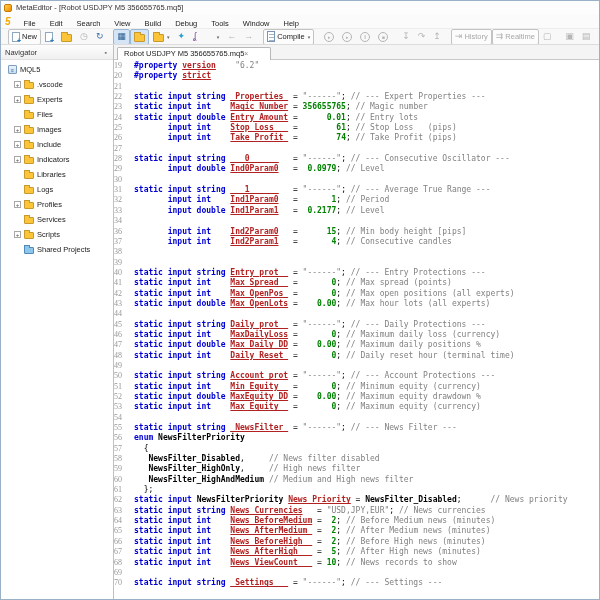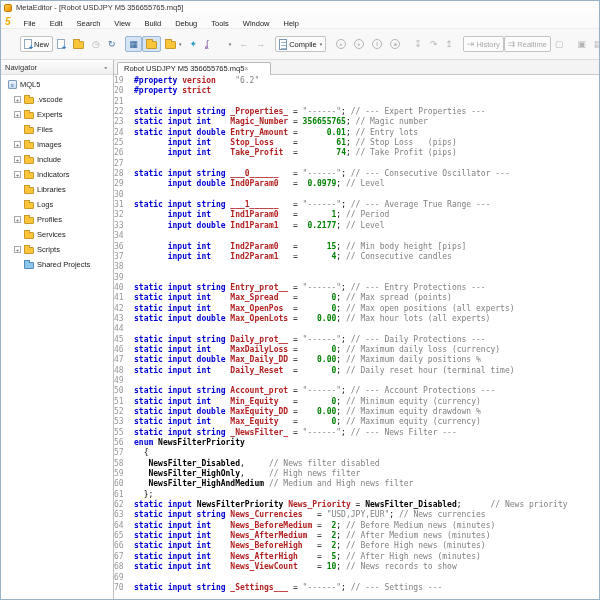--- a/index.html
+++ b/index.html
@@ -12,22 +12,22 @@
   .app-logo { width:8px; height:8px; border-radius:2px;
     background:linear-gradient(135deg,#ffd24a,#f08a00); border:1px solid #c87a00; }
   .title-text { font-size:7.5px; color:#333; white-space:nowrap; }
 
   
   .menubar { height:14px; display:flex; align-items:center; background:#fbfbfb; padding-left:4px; }
   .mq-logo { color:#f2a900; font-weight:bold; font-size:10px; margin-right:6px; font-style:italic; }
   .menu-item { font-size:7.5px; color:#222; padding:1px 7px; cursor:default; }
 
   
-  .toolbar { height:32px; display:flex; align-items:center; background:#f8f8f8;
-    border-top:1px solid #ececec; border-bottom:1px solid #dcdcdc; padding:0 18px; overflow:hidden; }
+  .toolbar { height:17px; display:flex; align-items:center; background:#f8f8f8;
+    border-top:1px solid #ececec; border-bottom:1px solid #dcdcdc; padding:0 6px; overflow:hidden; }
   .tb-group { display:flex; align-items:center; height:100%; padding:0 1px; }
   .tb-sep { width:1px; height:13px; background:#d5d5d5; margin:0 2px; }
   .tb-btn { display:flex; align-items:center; gap:2px; height:16px; padding:0 3px;
     border:1px solid transparent; border-radius:2px; background:transparent; font-size:7.5px; color:#222; }
   .tb-btn.labeled { border:1px solid #c3c3c3; background:#fcfcfc; }
   .tb-btn.pressed { background:#d5e5f5; border:1px solid #9ab8d6; }
   .tb-btn.disabled { color:#a8a8a8; }
   .tb-glyph { font-size:9px; line-height:9px; }
   .tb-caret { font-size:5px; color:#666; margin-left:1px; }
 
@@ -72,24 +72,24 @@
 
   
   .editor { flex:1; display:flex; flex-direction:column; min-width:0; background:#fff; }
   .tabbar { height:15px; background:#f4f4f4; border-bottom:1px solid #c8c8c8; display:flex; align-items:flex-end; padding-left:3px; }
   .tab { display:flex; align-items:center; background:#fff; border:1px solid #b8b8b8; border-bottom:none;
     border-radius:2px 2px 0 0; padding:1px 22px 2px 6px; font-size:7.5px; color:#222; margin-bottom:-1px; }
   .tab-close { color:#888; font-size:7px; }
 
   .code-area { flex:1; overflow:hidden; font-family:"DejaVu Sans Mono", monospace; font-size:8px; padding-top:1px; }
   .cl { height:10.35px; line-height:10.35px; display:flex; white-space:pre; }
-  .ln { width:15px; text-align:center; color:#979797; flex:none; padding-right:20px; }
+  .ln { width:15px; text-align:center; color:#979797; flex:none; padding-right:20px;font-family:Liberation Serif, serif; }
   .code { flex:1; }
   .kw { color:#0000d4; font-weight:bold; }
-  .nm { color:#b22222; font-weight:bold; }
+  .nm { color:#b22222; font-weight:bold;text-decoration:underline; }
   .no { color:#008000; font-weight:bold; }
   .st { color:#808080; }
   .cm { color:#808080; }
   .pl { color:#000; }
   .ty { color:#000; font-weight:bold; }
 </style>
 </head>
 <body>
 
 <div class="app">
@@ -336,20 +336,21 @@
           <div class="cl"><span class="ln">44</span><span class="code"></span></div>
           <div class="cl"><span class="ln">45</span><span class="code"><span class="kw">static input string </span><span class="nm">Daily_prot__</span><span class="pl"> = </span><span class="st">"------"</span><span class="pl">;</span><span class="cm"> // --- Daily Protections ---</span></span></div>
           <div class="cl"><span class="ln">46</span><span class="code"><span class="kw">static input int    </span><span class="nm">MaxDailyLoss</span><span class="pl"> =       </span><span class="no">0</span><span class="pl">;</span><span class="cm"> // Maximum daily loss (currency)</span></span></div>
           <div class="cl"><span class="ln">47</span><span class="code"><span class="kw">static input double </span><span class="nm">Max_Daily_DD</span><span class="pl"> =    </span><span class="no">0.00</span><span class="pl">;</span><span class="cm"> // Maximum daily positions %</span></span></div>
           <div class="cl"><span class="ln">48</span><span class="code"><span class="kw">static input int    </span><span class="nm">Daily_Reset </span><span class="pl"> =       </span><span class="no">0</span><span class="pl">;</span><span class="cm"> // Daily reset hour (terminal time)</span></span></div>
           <div class="cl"><span class="ln">49</span><span class="code"></span></div>
           <div class="cl"><span class="ln">50</span><span class="code"><span class="kw">static input string </span><span class="nm">Account_prot</span><span class="pl"> = </span><span class="st">"------"</span><span class="pl">;</span><span class="cm"> // --- Account Protections ---</span></span></div>
           <div class="cl"><span class="ln">51</span><span class="code"><span class="kw">static input int    </span><span class="nm">Min_Equity  </span><span class="pl"> =       </span><span class="no">0</span><span class="pl">;</span><span class="cm"> // Minimum equity (currency)</span></span></div>
           <div class="cl"><span class="ln">52</span><span class="code"><span class="kw">static input double </span><span class="nm">MaxEquity_DD</span><span class="pl"> =    </span><span class="no">0.00</span><span class="pl">;</span><span class="cm"> // Maximum equity drawdown %</span></span></div>
           <div class="cl"><span class="ln">53</span><span class="code"><span class="kw">static input int    </span><span class="nm">Max_Equity  </span><span class="pl"> =       </span><span class="no">0</span><span class="pl">;</span><span class="cm"> // Maximum equity (currency)</span></span></div>
+          <div class="cl"><span class="ln">54</span><span class="code"></span></div>
           <div class="cl"><span class="ln">55</span><span class="code"><span class="kw">static input string </span><span class="nm">_NewsFilter_</span><span class="pl"> = </span><span class="st">"------"</span><span class="pl">;</span><span class="cm"> // --- News Filter ---</span></span></div>
           <div class="cl"><span class="ln">56</span><span class="code"><span class="kw">enum </span><span class="ty">NewsFilterPriority</span></span></div>
           <div class="cl"><span class="ln">57</span><span class="code"><span class="pl">  {</span></span></div>
           <div class="cl"><span class="ln">58</span><span class="code"><span class="pl">   </span><span class="ty">NewsFilter_Disabled</span><span class="pl">,     </span><span class="cm">// News filter disabled</span></span></div>
           <div class="cl"><span class="ln">59</span><span class="code"><span class="pl">   </span><span class="ty">NewsFilter_HighOnly</span><span class="pl">,     </span><span class="cm">// High news filter</span></span></div>
           <div class="cl"><span class="ln">60</span><span class="code"><span class="pl">   </span><span class="ty">NewsFilter_HighAndMedium</span><span class="pl"> </span><span class="cm">// Medium and High news filter</span></span></div>
           <div class="cl"><span class="ln">61</span><span class="code"><span class="pl">  };</span></span></div>
           <div class="cl"><span class="ln">62</span><span class="code"><span class="kw">static input </span><span class="ty">NewsFilterPriority</span><span class="pl"> </span><span class="nm">News_Priority</span><span class="pl"> = </span><span class="ty">NewsFilter_Disabled</span><span class="pl">;</span><span class="cm">      // News priority</span></span></div>
           <div class="cl"><span class="ln">63</span><span class="code"><span class="kw">static input string </span><span class="nm">News_Currencies</span><span class="pl">   = </span><span class="st">"USD,JPY,EUR"</span><span class="pl">;</span><span class="cm"> // News currencies</span></span></div>
           <div class="cl"><span class="ln">64</span><span class="code"><span class="kw">static input int    </span><span class="nm">News_BeforeMedium</span><span class="pl"> =  </span><span class="no">2</span><span class="pl">;</span><span class="cm"> // Before Medium news (minutes)</span></span></div>

